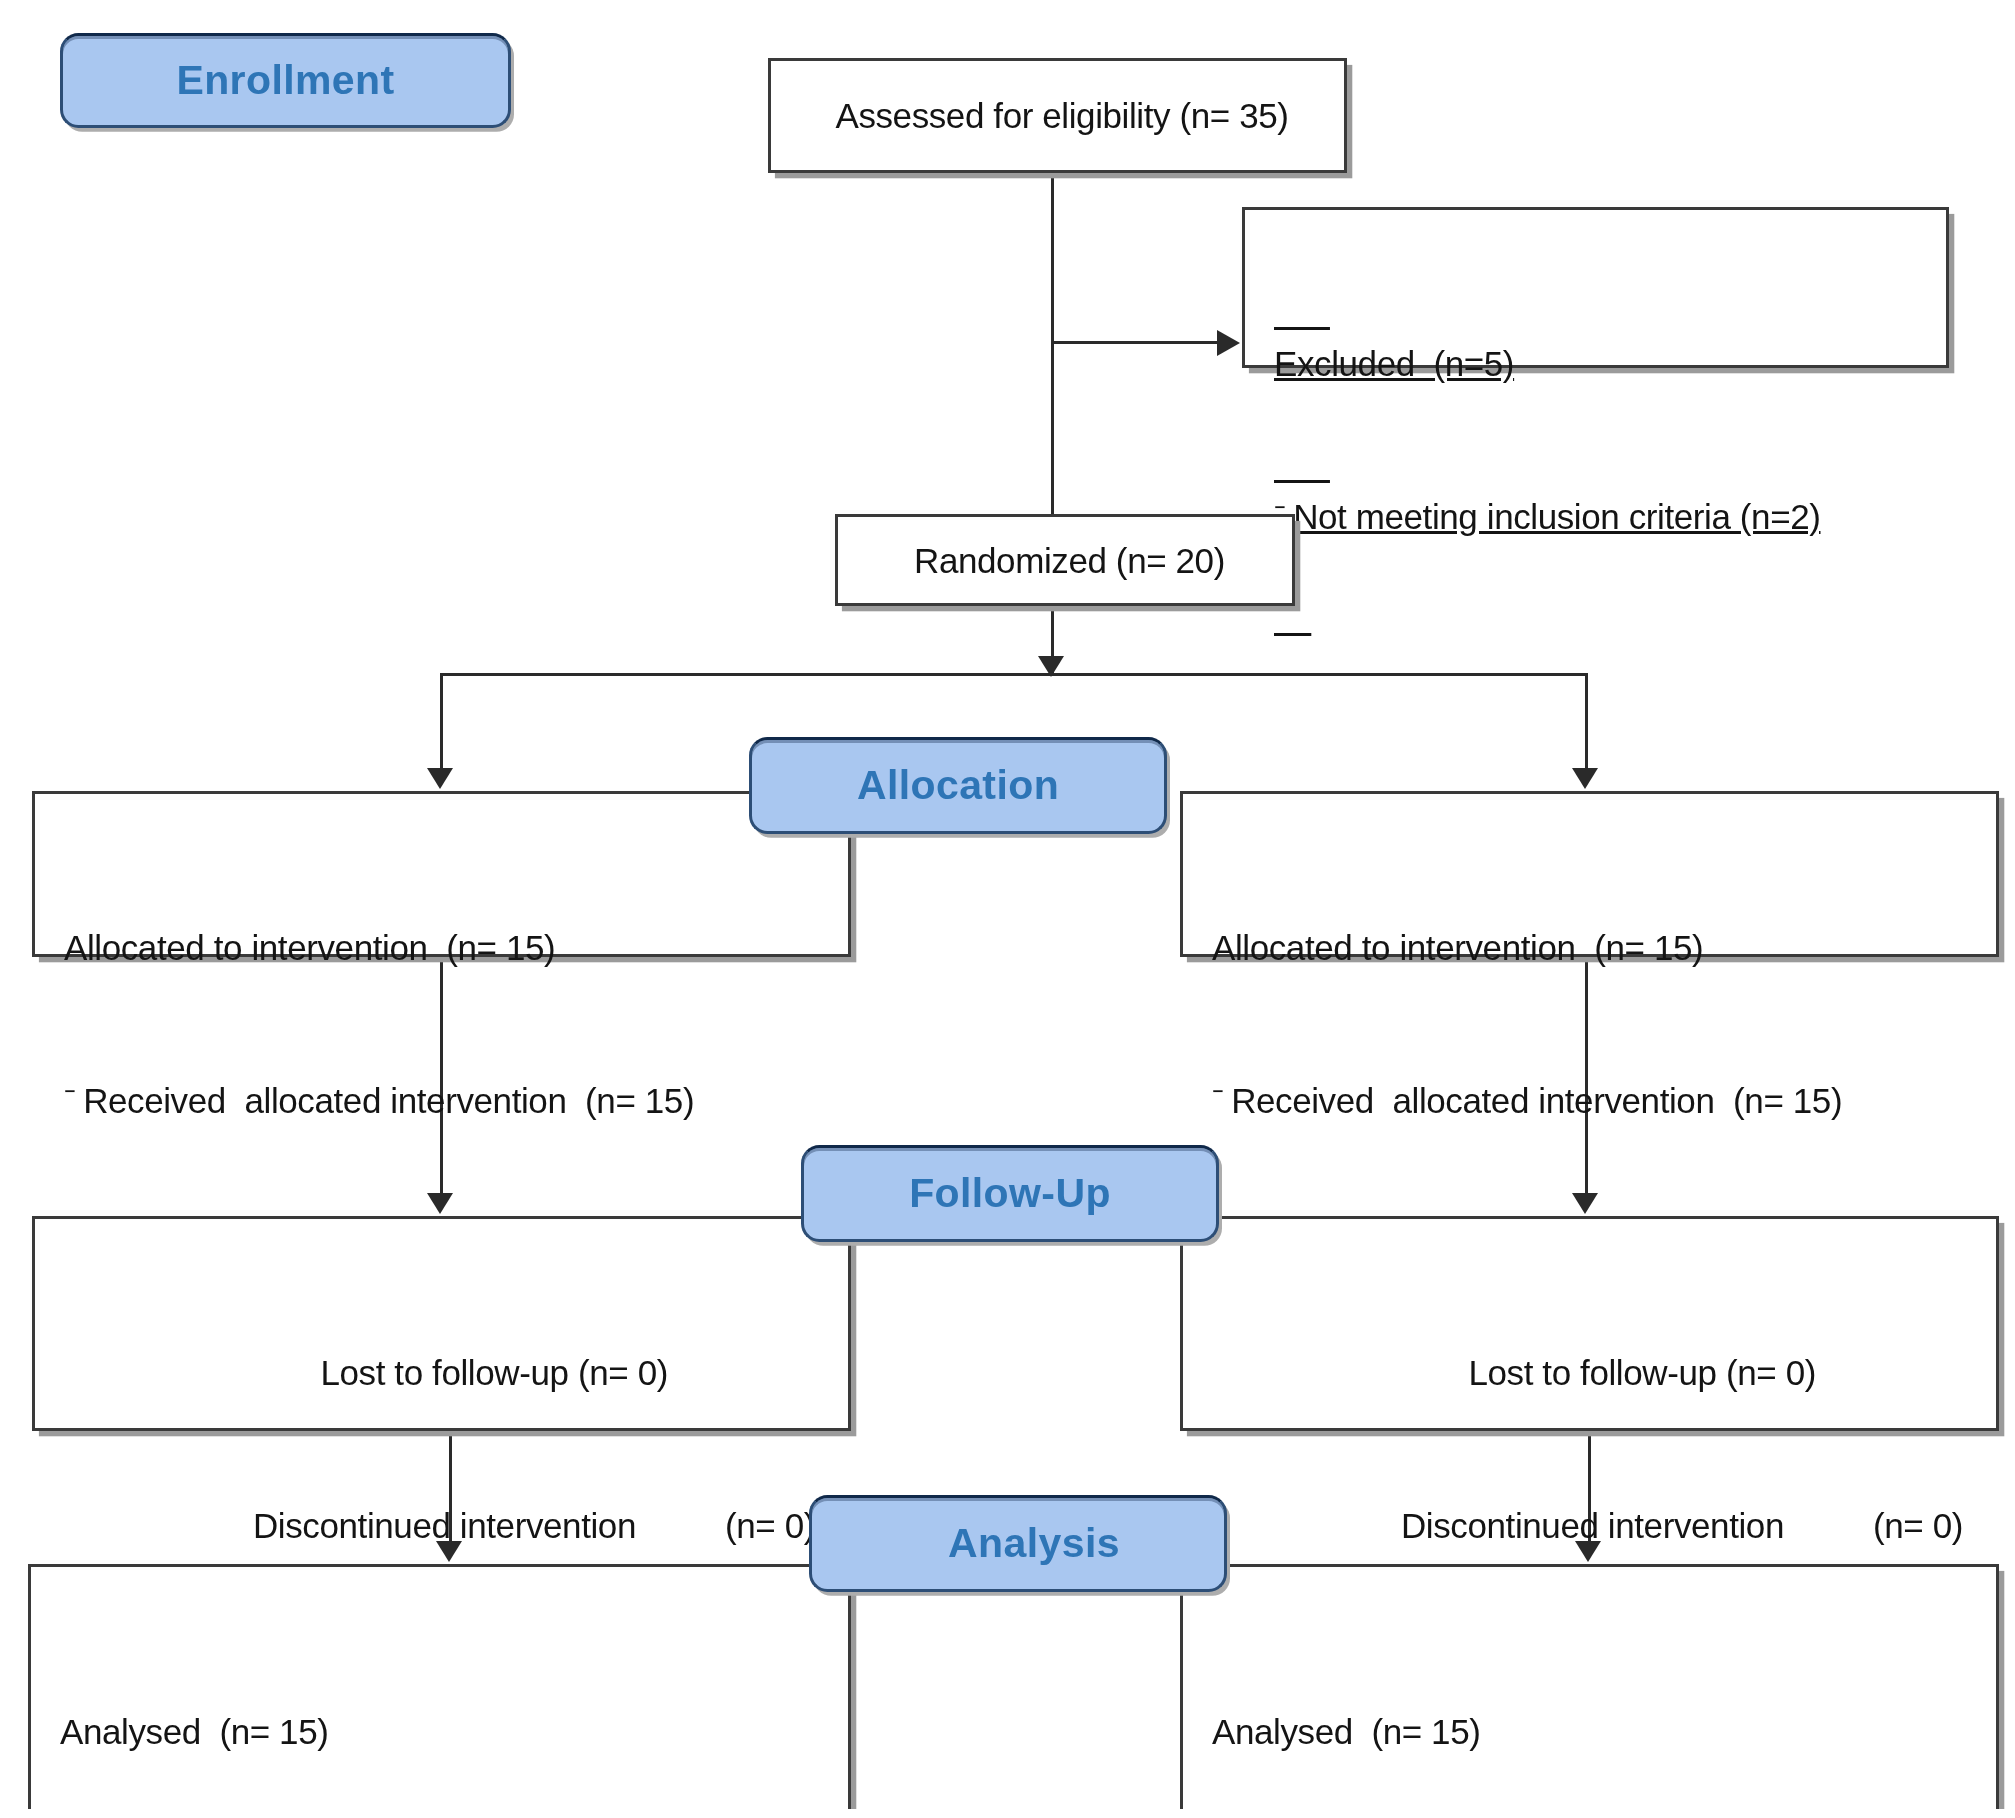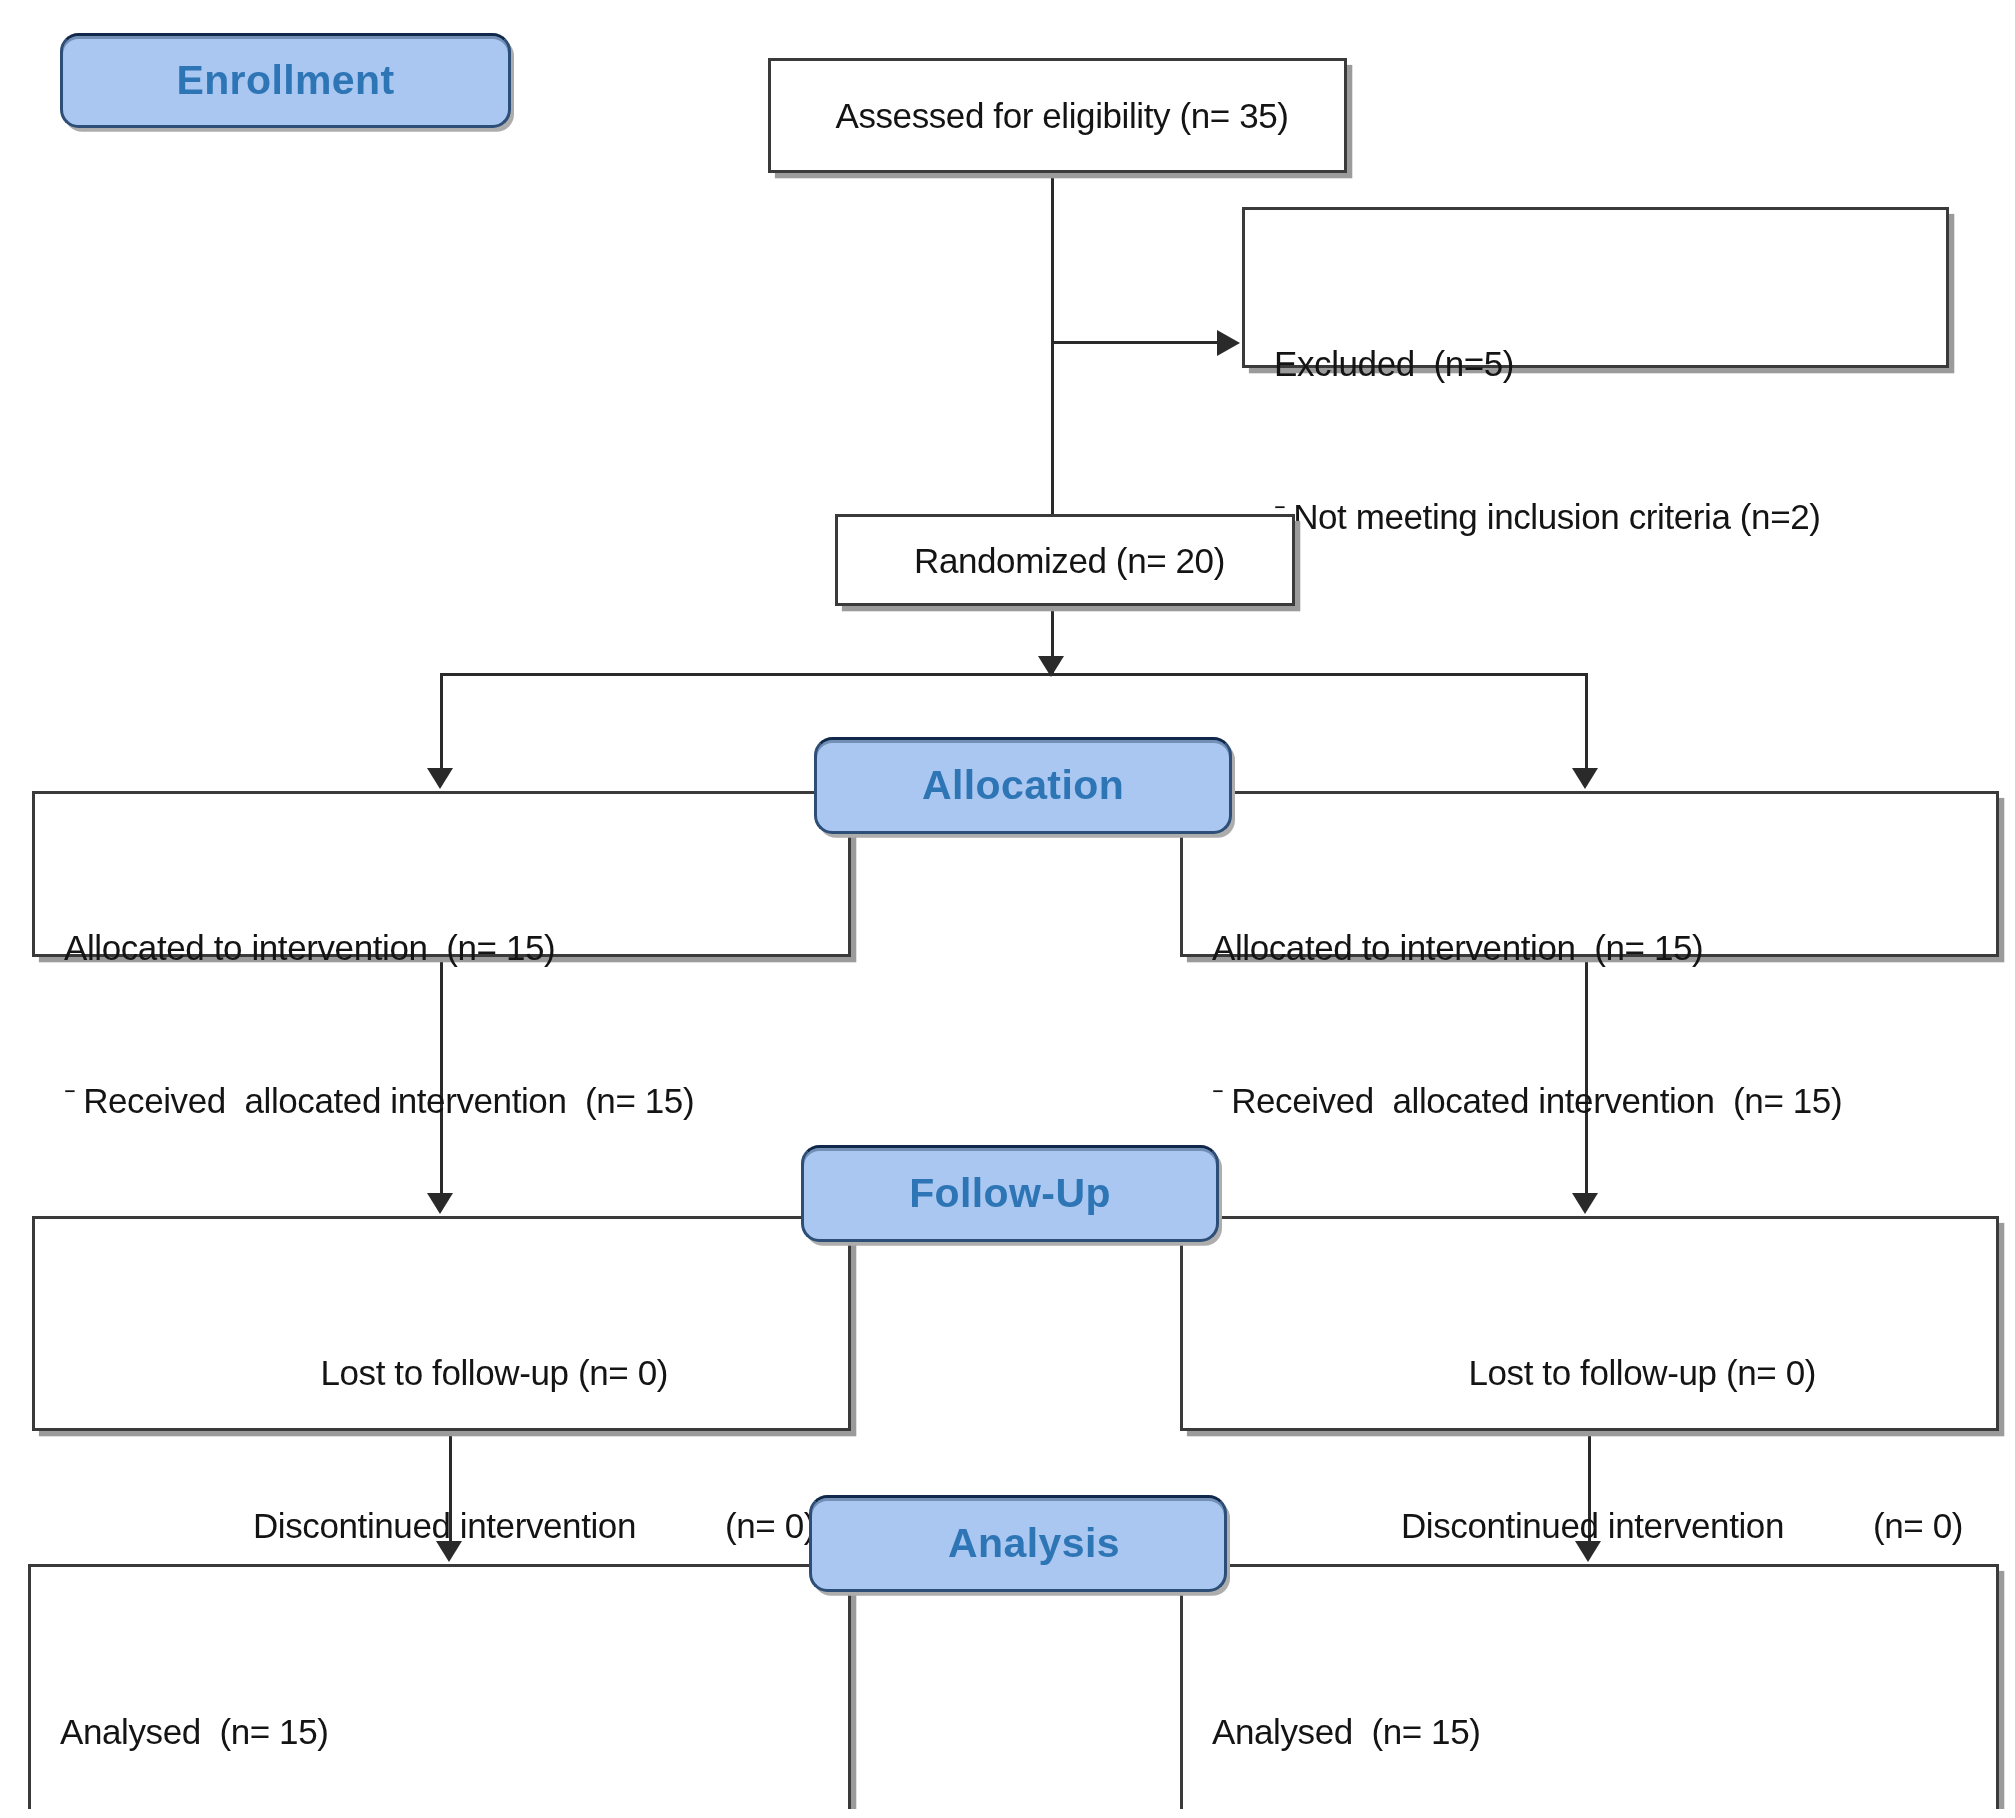--- a/index.html
+++ b/index.html
@@ -105,35 +105,35 @@
   <div class="arr-down" style="left:1572px;top:1193px;"></div>
 
   <div class="vline" style="left:449px;top:1431px;height:110px;"></div>
   <div class="arr-down" style="left:436px;top:1541px;"></div>
   <div class="vline" style="left:1588px;top:1431px;height:110px;"></div>
   <div class="arr-down" style="left:1575px;top:1541px;"></div>
 
   <div class="stage" style="left:60px;top:33px;width:451px;height:95px;">
     <span>Enrollment</span>
   </div>
-  <div class="stage" style="left:814px;top:737px;width:418px;height:97px;">
+  <div class="stage" style="left:749px;top:737px;width:418px;height:97px;">
     <span>Allocation</span>
   </div>
   <div class="stage" style="left:801px;top:1145px;width:418px;height:97px;">
     <span>Follow-Up</span>
   </div>
   <div class="stage" style="left:809px;top:1495px;width:418px;height:97px;padding-left:32px;">
     <span>Analysis</span>
   </div>
 
   <div class="fbox center" style="left:768px;top:58px;width:579px;height:115px;">
     <span>Assessed for eligibility (n= 35)</span>
   </div>
 
-  <div class="fbox" style="left:1242px;top:207px;width:707px;height:161px;">
+  <div class="fbox" style="left:1242px;top:207px;width:707px;height:161px;text-decoration:underline;">
     <div class="inner">
       <div>Excluded  (n=5)</div>
       <div><span class="bullet">⁻</span><span>Not meeting inclusion criteria (n=2)</span></div>
     </div>
   </div>
 
   <div class="fbox center" style="left:835px;top:514px;width:460px;height:92px;">
     <span>Randomized (n= 20)</span>
   </div>
 

